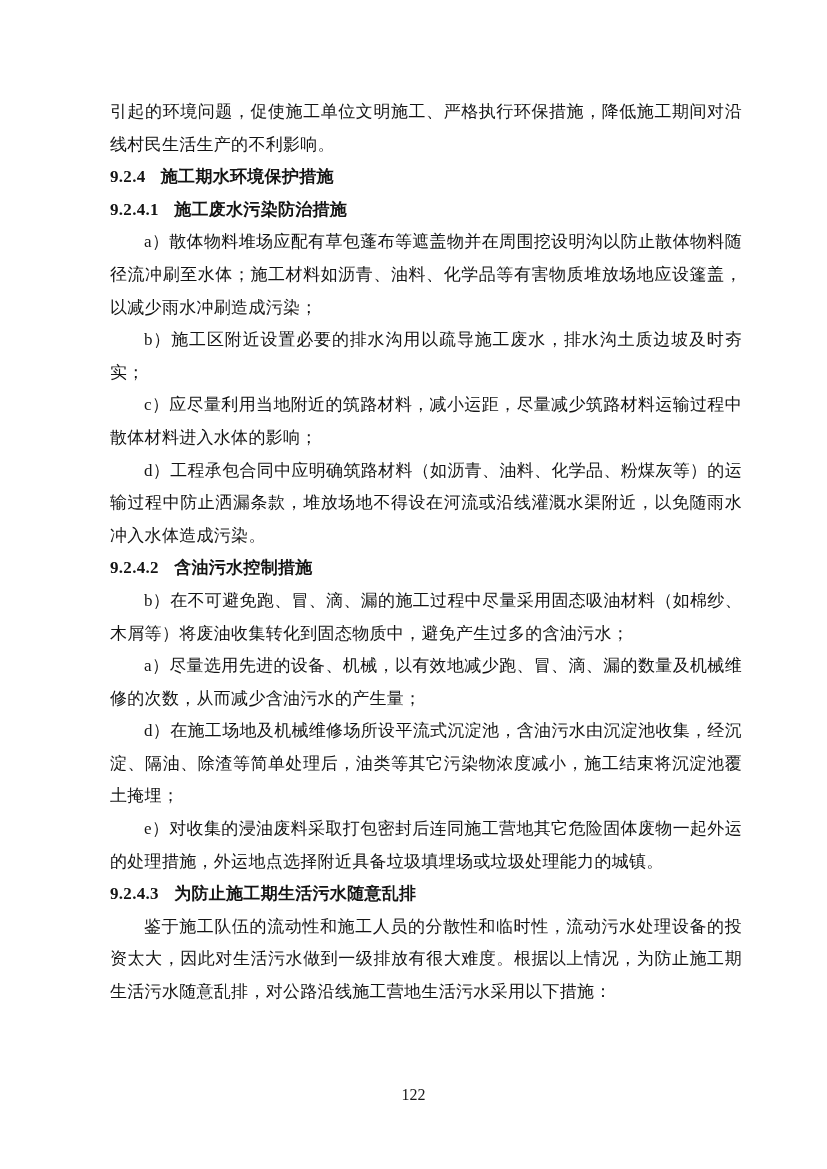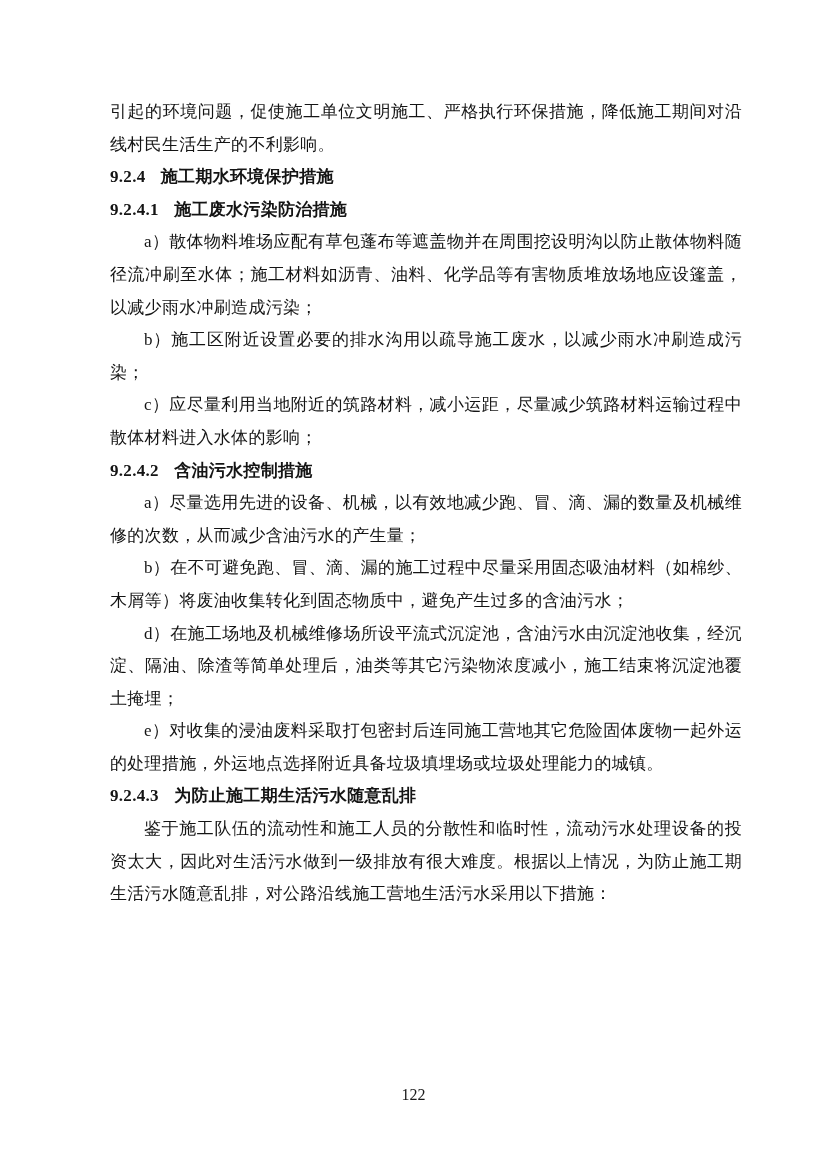--- a/index.html
+++ b/index.html
@@ -51,29 +51,30 @@
 
     <p class="heading">
       <span class="num">9.2.4</span><span>施工期水环境保护措施</span>
     </p>
 
     <p class="heading">
       <span class="num">9.2.4.1</span><span>施工废水污染防治措施</span>
     </p>
 
     <p class="para">a）散体物料堆场应配有草包蓬布等遮盖物并在周围挖设明沟以防止散体物料随径流冲刷至水体；施工材料如沥青、油料、化学品等有害物质堆放场地应设篷盖，以减少雨水冲刷造成污染；</p>
-    <p class="para">b）施工区附近设置必要的排水沟用以疏导施工废水，以减少雨水冲刷造成污染；</p>
+    <p class="para">b）施工区附近设置必要的排水沟用以疏导施工废水，排水沟土质边坡及时夯实；</p>
     <p class="para">c）应尽量利用当地附近的筑路材料，减小运距，尽量减少筑路材料运输过程中散体材料进入水体的影响；</p>
+    <p class="para">d）工程承包合同中应明确筑路材料（如沥青、油料、化学品、粉煤灰等）的运输过程中防止洒漏条款，堆放场地不得设在河流或沿线灌溉水渠附近，以免随雨水冲入水体造成污染。</p>
 
     <p class="heading">
       <span class="num">9.2.4.2</span><span>含油污水控制措施</span>
     </p>
 
+    <p class="para">b）在不可避免跑、冒、滴、漏的施工过程中尽量采用固态吸油材料（如棉纱、木屑等）将废油收集转化到固态物质中，避免产生过多的含油污水；</p>
     <p class="para">a）尽量选用先进的设备、机械，以有效地减少跑、冒、滴、漏的数量及机械维修的次数，从而减少含油污水的产生量；</p>
-    <p class="para">b）在不可避免跑、冒、滴、漏的施工过程中尽量采用固态吸油材料（如棉纱、木屑等）将废油收集转化到固态物质中，避免产生过多的含油污水；</p>
     <p class="para">d）在施工场地及机械维修场所设平流式沉淀池，含油污水由沉淀池收集，经沉淀、隔油、除渣等简单处理后，油类等其它污染物浓度减小，施工结束将沉淀池覆土掩埋；</p>
     <p class="para">e）对收集的浸油废料采取打包密封后连同施工营地其它危险固体废物一起外运的处理措施，外运地点选择附近具备垃圾填埋场或垃圾处理能力的城镇。</p>
 
     <p class="heading">
       <span class="num">9.2.4.3</span><span>为防止施工期生活污水随意乱排</span>
     </p>
 
     <p class="para">鉴于施工队伍的流动性和施工人员的分散性和临时性，流动污水处理设备的投资太大，因此对生活污水做到一级排放有很大难度。根据以上情况，为防止施工期生活污水随意乱排，对公路沿线施工营地生活污水采用以下措施：</p>
 
   </div>

